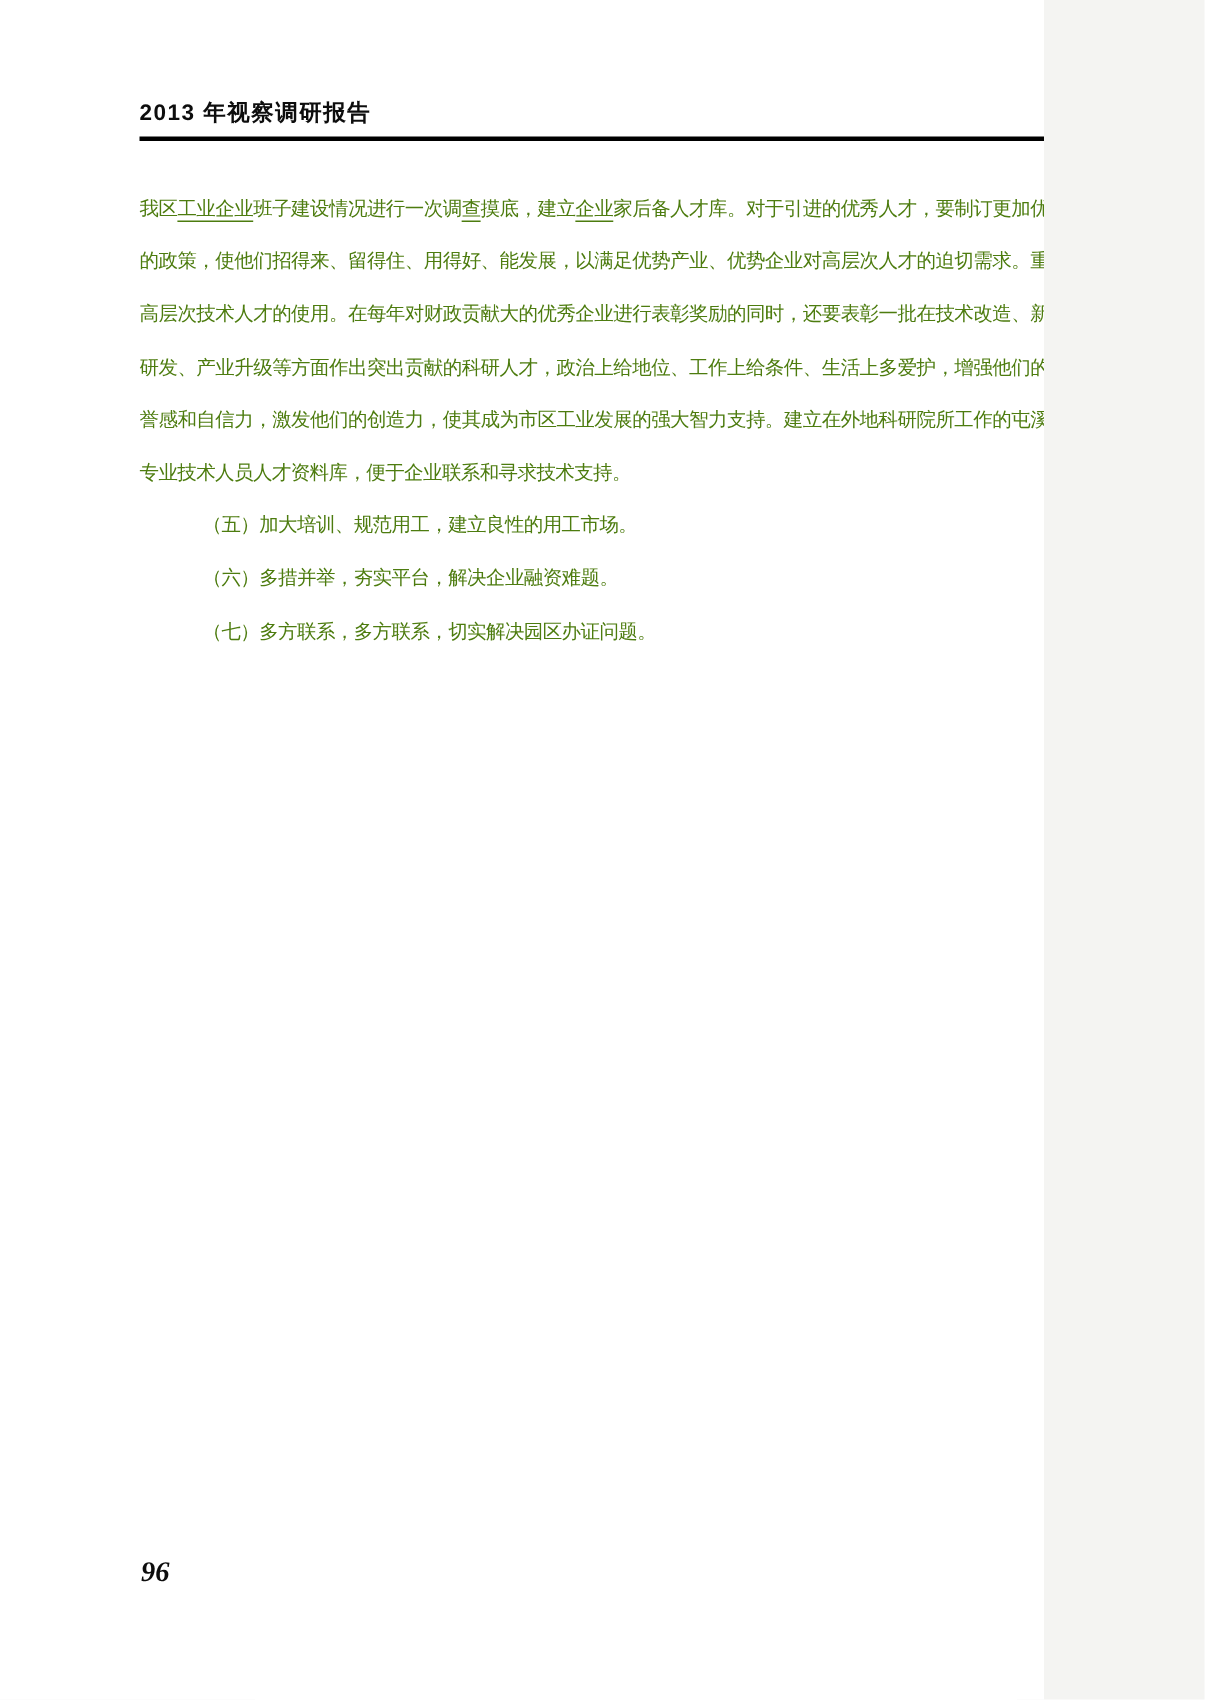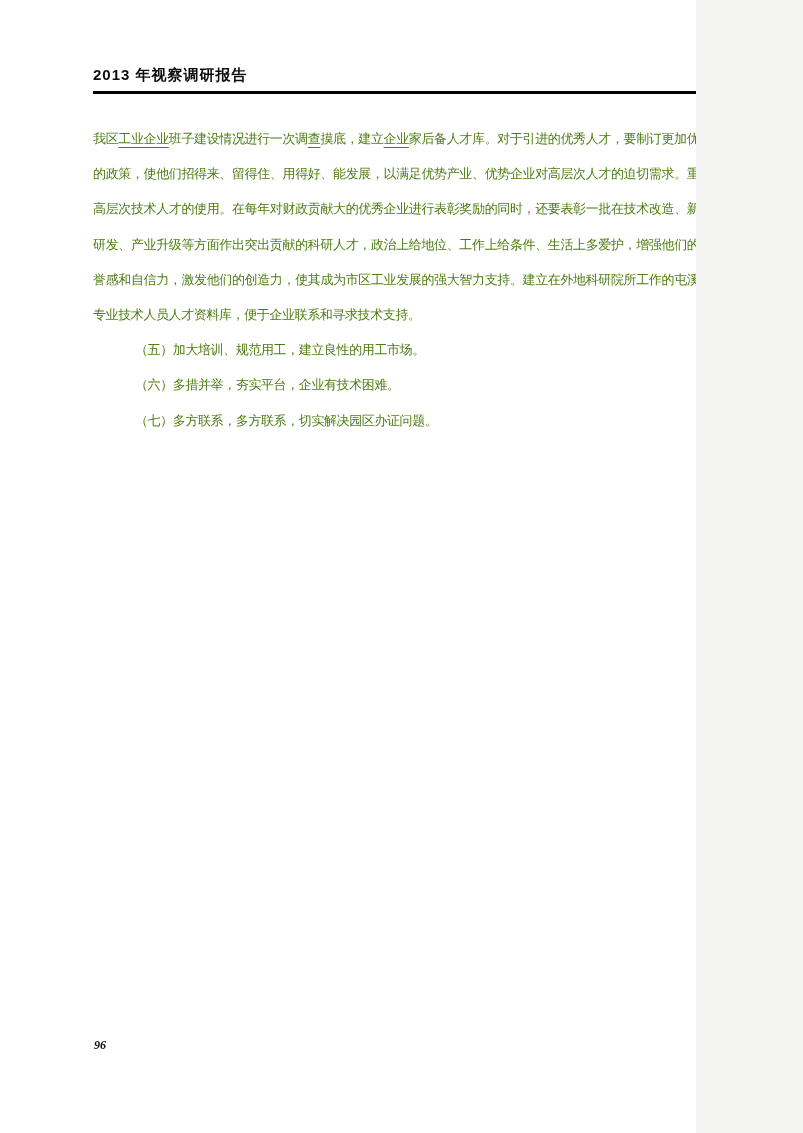--- a/index.html
+++ b/index.html
@@ -47,39 +47,39 @@
   .content p.indent { text-indent: 42px; }
   .content p.heading { font-weight: normal; }
   .u {
     text-decoration: underline;
     text-underline-offset: 4px;
     text-decoration-thickness: 1px;
   }
   .footer-pagenum {
     position: absolute;
     left: 94px; top: 1038px;
-    font-size: 12px;
+    font-size: 19px;
     font-weight: bold;
     font-style: italic;
     color: #0d0d0d;
   }
 </style>
 </head>
 <body>
 
 <div class="page">
 
   <div class="header">
     <span class="header-title">2013 年视察调研报告</span>
   </div>
 
   <div class="header-rule"></div>
 
   <div class="content">
       <p class="body"><span class="">我区</span><span class="u">工业企业</span><span class="">班子建设情况进行一次调</span><span class="u">查</span><span class="">摸底，建立</span><span class="u">企业</span><span class="">家后备人才库。对于引进的优秀人才，要制订更加优惠的政策，使他们招得来、留得住、用得好、能发展，以满足优势产业、优势企业对高层次人才的迫切需求。重视高层次技术人才的使用。在每年对财政贡献大的优秀企业进行表彰奖励的同时，还要表彰一批在技术改造、新品研发、产业升级等方面作出突出贡献的科研人才，政治上给地位、工作上给条件、生活上多爱护，增强他们的荣誉感和自信力，激发他们的创造力，使其成为市区工业发展的强大智力支持。建立在外地科研院所工作的屯溪籍专业技术人员人才资料库，便于企业联系和寻求技术支持。</span></p>
       <p class="heading indent"><span class="">（五）加大培训、规范用工，建立良性的用工市场。</span></p>
-      <p class="heading indent"><span class="">（六）多措并举，夯实平台，企业有技术困难。</span></p>
+      <p class="heading indent"><span class="">（六）多措并举，夯实平台，解决企业融资难题。</span></p>
       <p class="heading indent"><span class="">（七）多方联系，多方联系，切实解决园区办证问题。</span></p>
     </div>
 
   <div class="footer-pagenum">96</div>
 
 </div>
 
 </body></html>

